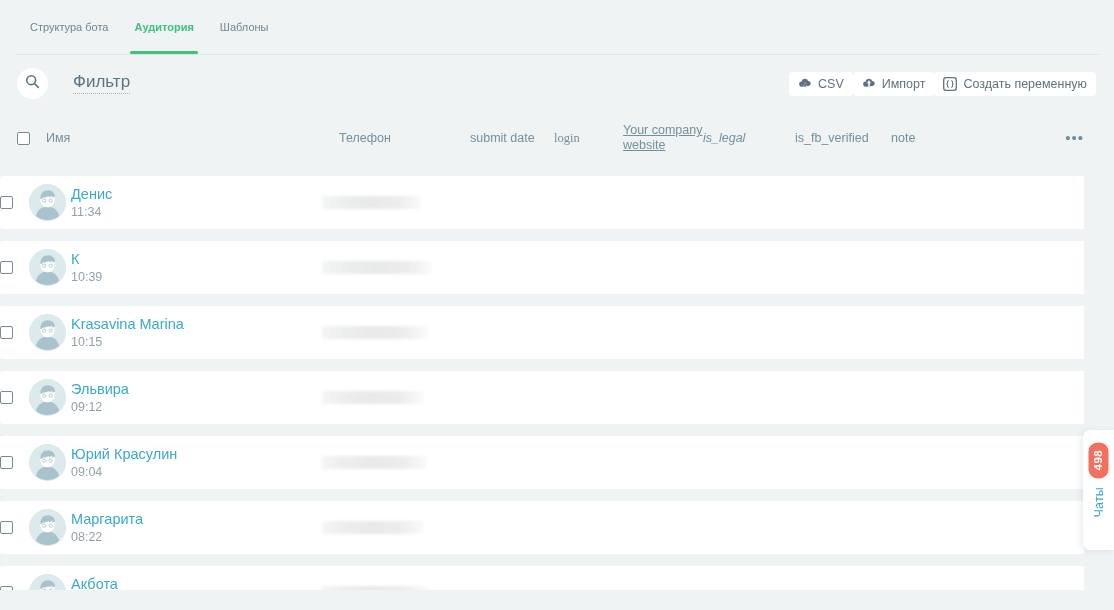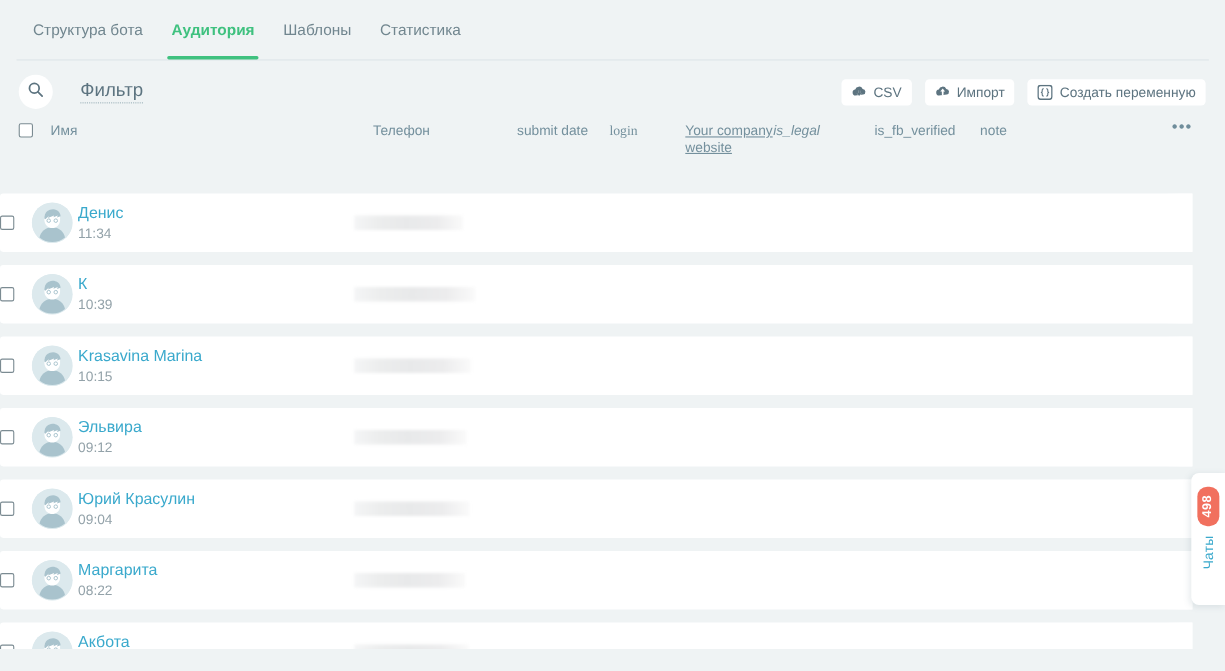--- a/index.html
+++ b/index.html
@@ -32,21 +32,21 @@
     right: 15px;
     bottom: 0;
     height: 1px;
     background: #dde5e8;
   }
   .tab {
     position: relative;
     height: 54px;
     line-height: 54px;
     padding: 0 13px;
-    font-size: 14px;
+    font-size: 11px;
     color: #71868f;
     cursor: pointer;
     white-space: nowrap;
     z-index: 2;
   }
   .tab.active {
     color: #3fc17f;
     font-weight: bold;
   }
   .tab.active::after {
@@ -90,21 +90,21 @@
     color: #5d7480;
     border-bottom: 1px dotted #9fb3bb;
     padding-bottom: 2px;
     line-height: 1.1;
     cursor: text;
   }
   .toolbar-right {
     margin-left: auto;
     display: flex;
     align-items: flex-end;
-    gap: 12px;
+    gap: 0;
   }
   .tbtn {
     height: 24px;
     background: #ffffff;
     border: none;
     border-radius: 4px;
     display: flex;
     align-items: center;
     gap: 6px;
     padding: 0 9px;
@@ -117,21 +117,21 @@
   .tbtn .ico {
     display: flex;
     align-items: center;
     flex: none;
   }
 
   
   .thead {
     position: relative;
     display: flex;
-    align-items: flex-start;
+    align-items: center;
     height: 52px;
     padding: 0 0 0 17px;
     box-sizing: border-box;
     font-size: 12.5px;
     color: #74909d;
   }
   .th {
     flex: none;
     line-height: 15px;
     box-sizing: border-box;
@@ -284,21 +284,20 @@
     z-index: 5;
   }
 </style>
 </head>
 <body>
 
 <div class="tabbar">
   <div class="tab">Структура бота</div>
   <div class="tab active">Аудитория</div>
   <div class="tab">Шаблоны</div>
-  <div class="tab">Статистика</div>
 </div>
 
 <div class="toolbar">
   <div class="filter-group">
     <div class="search-circle">
       <span class="ico">
         <svg width="15" height="15" viewBox="0 0 16 16">
           <circle cx="6.6" cy="6.6" r="4.7" fill="none" stroke="#5d7480" stroke-width="1.7"></circle>
           <line x1="10.1" y1="10.1" x2="14.2" y2="14.2" stroke="#5d7480" stroke-width="1.7" stroke-linecap="round"></line>
         </svg>

